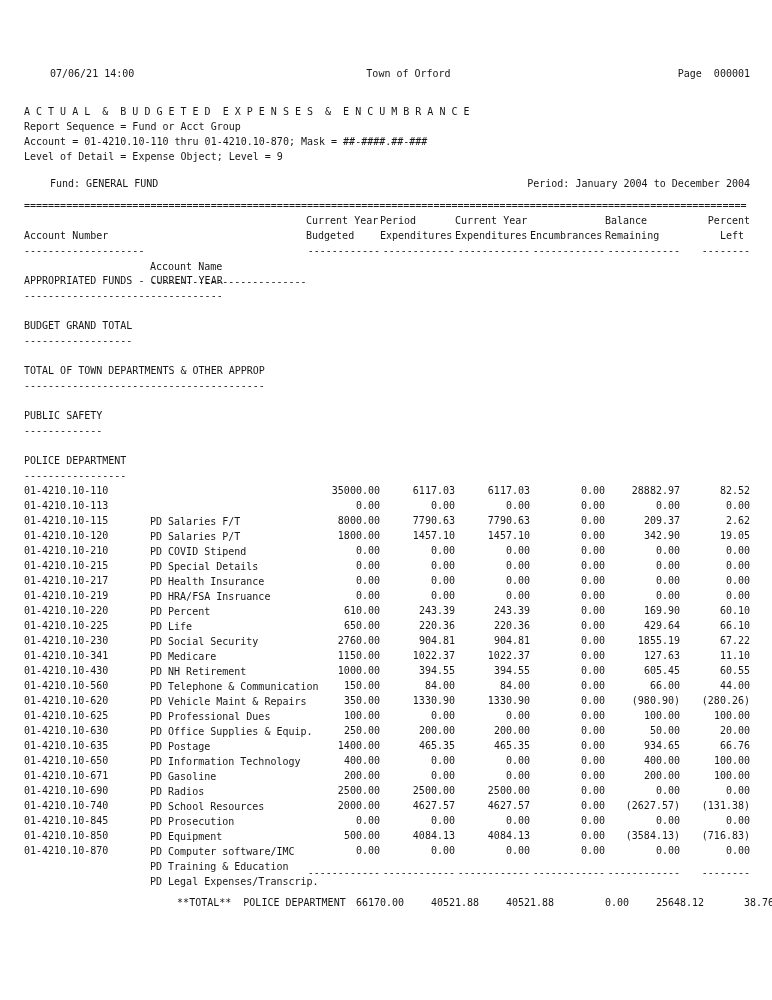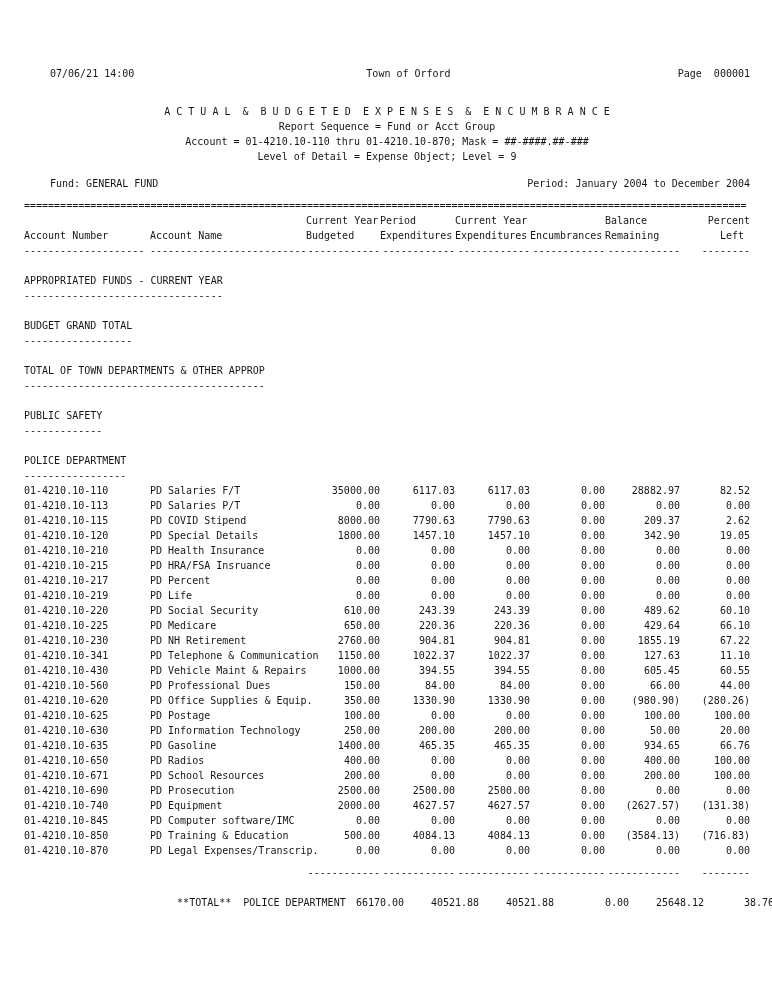--- a/index.html
+++ b/index.html
@@ -5,26 +5,26 @@
   html,body{margin:0;padding:0;}
   body{
     width:772px;height:1000px;background:#ffffff;color:#161616;
     font-family:"DejaVu Sans Mono",monospace;font-size:10px;
     overflow:hidden;
   }
   .page{padding:66px 22px 0 24px;width:726px;}
   .line{height:15px;line-height:15px;white-space:pre;position:relative;}
   .blank{height:15px;}
   .sp23{height:23px;} .sp12{height:12px;} .sp7{height:7px;}
-  .ctrline{text-align:center;}
+  .ctrline{}
   .toprow{display:flex;justify-content:space-between;margin-left:26px;}
   .abs-center{position:absolute;left:17px;right:0;text-align:center;}
   
   .c0,.c1,.c2,.c3,.c4,.c5,.c6,.c7{display:inline-block;white-space:pre;vertical-align:top;height:15px;}
-  .c0{width:126px;} .c1{width:156px;}
+  .c0{width:126px;} .c1{width:156px;margin-top:31px;}
   .c2{width:74px;} .c3,.c4,.c5,.c6{width:75px;} .c7{width:70px;}
   .num{text-align:right;} .ctr{} .pr6{padding-right:6px;box-sizing:border-box;}
   .tlabel{display:inline-block;white-space:pre;vertical-align:top;width:282px;padding-left:129px;box-sizing:border-box;}
 </style>
 </head>
 <body>
 
 <div class="page">
 
   <div class="line toprow">
@@ -76,21 +76,21 @@
 
   <div id="rows">
       <div class="line"><span class="c0">01-4210.10-110</span><span class="c1">PD Salaries F/T</span><span class="c2 num">35000.00</span><span class="c3 num">6117.03</span><span class="c4 num">6117.03</span><span class="c5 num">0.00</span><span class="c6 num">28882.97</span><span class="c7 num">82.52</span></div>
       <div class="line"><span class="c0">01-4210.10-113</span><span class="c1">PD Salaries P/T</span><span class="c2 num">0.00</span><span class="c3 num">0.00</span><span class="c4 num">0.00</span><span class="c5 num">0.00</span><span class="c6 num">0.00</span><span class="c7 num">0.00</span></div>
       <div class="line"><span class="c0">01-4210.10-115</span><span class="c1">PD COVID Stipend</span><span class="c2 num">8000.00</span><span class="c3 num">7790.63</span><span class="c4 num">7790.63</span><span class="c5 num">0.00</span><span class="c6 num">209.37</span><span class="c7 num">2.62</span></div>
       <div class="line"><span class="c0">01-4210.10-120</span><span class="c1">PD Special Details</span><span class="c2 num">1800.00</span><span class="c3 num">1457.10</span><span class="c4 num">1457.10</span><span class="c5 num">0.00</span><span class="c6 num">342.90</span><span class="c7 num">19.05</span></div>
       <div class="line"><span class="c0">01-4210.10-210</span><span class="c1">PD Health Insurance</span><span class="c2 num">0.00</span><span class="c3 num">0.00</span><span class="c4 num">0.00</span><span class="c5 num">0.00</span><span class="c6 num">0.00</span><span class="c7 num">0.00</span></div>
       <div class="line"><span class="c0">01-4210.10-215</span><span class="c1">PD HRA/FSA Insruance</span><span class="c2 num">0.00</span><span class="c3 num">0.00</span><span class="c4 num">0.00</span><span class="c5 num">0.00</span><span class="c6 num">0.00</span><span class="c7 num">0.00</span></div>
       <div class="line"><span class="c0">01-4210.10-217</span><span class="c1">PD Percent</span><span class="c2 num">0.00</span><span class="c3 num">0.00</span><span class="c4 num">0.00</span><span class="c5 num">0.00</span><span class="c6 num">0.00</span><span class="c7 num">0.00</span></div>
       <div class="line"><span class="c0">01-4210.10-219</span><span class="c1">PD Life</span><span class="c2 num">0.00</span><span class="c3 num">0.00</span><span class="c4 num">0.00</span><span class="c5 num">0.00</span><span class="c6 num">0.00</span><span class="c7 num">0.00</span></div>
-      <div class="line"><span class="c0">01-4210.10-220</span><span class="c1">PD Social Security</span><span class="c2 num">610.00</span><span class="c3 num">243.39</span><span class="c4 num">243.39</span><span class="c5 num">0.00</span><span class="c6 num">489.62</span><span class="c7 num">60.10</span></div>
+      <div class="line"><span class="c0">01-4210.10-220</span><span class="c1">PD Social Security</span><span class="c2 num">610.00</span><span class="c3 num">243.39</span><span class="c4 num">243.39</span><span class="c5 num">0.00</span><span class="c6 num">169.90</span><span class="c7 num">60.10</span></div>
       <div class="line"><span class="c0">01-4210.10-225</span><span class="c1">PD Medicare</span><span class="c2 num">650.00</span><span class="c3 num">220.36</span><span class="c4 num">220.36</span><span class="c5 num">0.00</span><span class="c6 num">429.64</span><span class="c7 num">66.10</span></div>
       <div class="line"><span class="c0">01-4210.10-230</span><span class="c1">PD NH Retirement</span><span class="c2 num">2760.00</span><span class="c3 num">904.81</span><span class="c4 num">904.81</span><span class="c5 num">0.00</span><span class="c6 num">1855.19</span><span class="c7 num">67.22</span></div>
       <div class="line"><span class="c0">01-4210.10-341</span><span class="c1">PD Telephone &amp; Communication</span><span class="c2 num">1150.00</span><span class="c3 num">1022.37</span><span class="c4 num">1022.37</span><span class="c5 num">0.00</span><span class="c6 num">127.63</span><span class="c7 num">11.10</span></div>
       <div class="line"><span class="c0">01-4210.10-430</span><span class="c1">PD Vehicle Maint &amp; Repairs</span><span class="c2 num">1000.00</span><span class="c3 num">394.55</span><span class="c4 num">394.55</span><span class="c5 num">0.00</span><span class="c6 num">605.45</span><span class="c7 num">60.55</span></div>
       <div class="line"><span class="c0">01-4210.10-560</span><span class="c1">PD Professional Dues</span><span class="c2 num">150.00</span><span class="c3 num">84.00</span><span class="c4 num">84.00</span><span class="c5 num">0.00</span><span class="c6 num">66.00</span><span class="c7 num">44.00</span></div>
       <div class="line"><span class="c0">01-4210.10-620</span><span class="c1">PD Office Supplies &amp; Equip.</span><span class="c2 num">350.00</span><span class="c3 num">1330.90</span><span class="c4 num">1330.90</span><span class="c5 num">0.00</span><span class="c6 num">(980.90)</span><span class="c7 num">(280.26)</span></div>
       <div class="line"><span class="c0">01-4210.10-625</span><span class="c1">PD Postage</span><span class="c2 num">100.00</span><span class="c3 num">0.00</span><span class="c4 num">0.00</span><span class="c5 num">0.00</span><span class="c6 num">100.00</span><span class="c7 num">100.00</span></div>
       <div class="line"><span class="c0">01-4210.10-630</span><span class="c1">PD Information Technology</span><span class="c2 num">250.00</span><span class="c3 num">200.00</span><span class="c4 num">200.00</span><span class="c5 num">0.00</span><span class="c6 num">50.00</span><span class="c7 num">20.00</span></div>
       <div class="line"><span class="c0">01-4210.10-635</span><span class="c1">PD Gasoline</span><span class="c2 num">1400.00</span><span class="c3 num">465.35</span><span class="c4 num">465.35</span><span class="c5 num">0.00</span><span class="c6 num">934.65</span><span class="c7 num">66.76</span></div>
       <div class="line"><span class="c0">01-4210.10-650</span><span class="c1">PD Radios</span><span class="c2 num">400.00</span><span class="c3 num">0.00</span><span class="c4 num">0.00</span><span class="c5 num">0.00</span><span class="c6 num">400.00</span><span class="c7 num">100.00</span></div>

